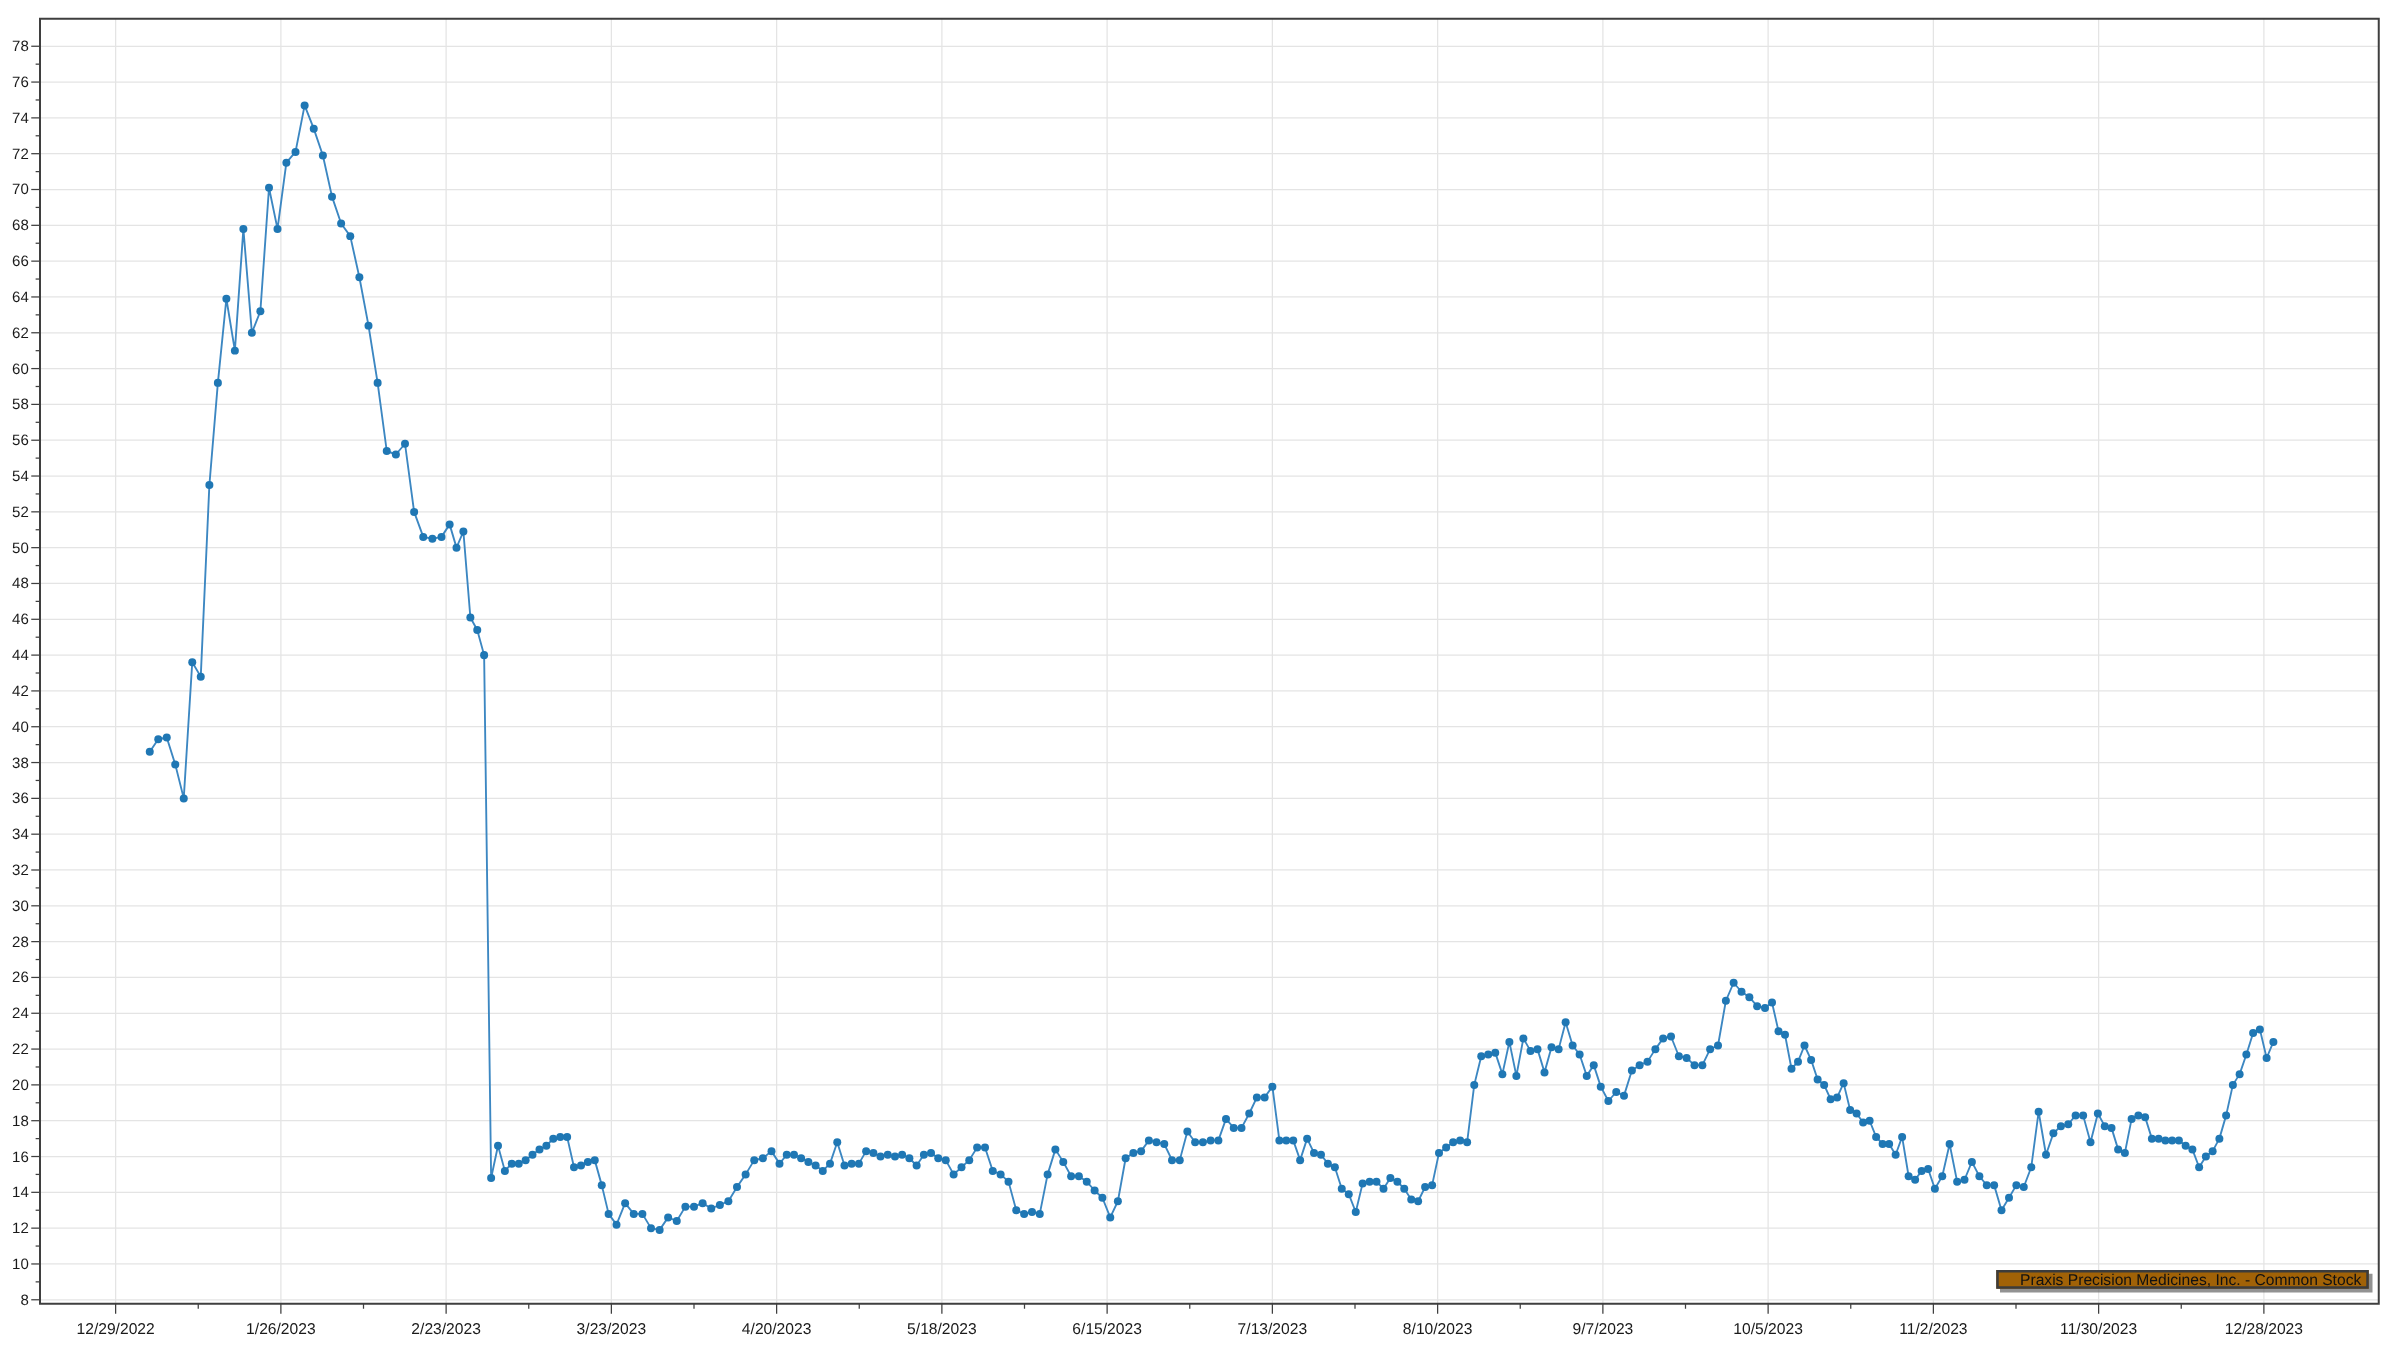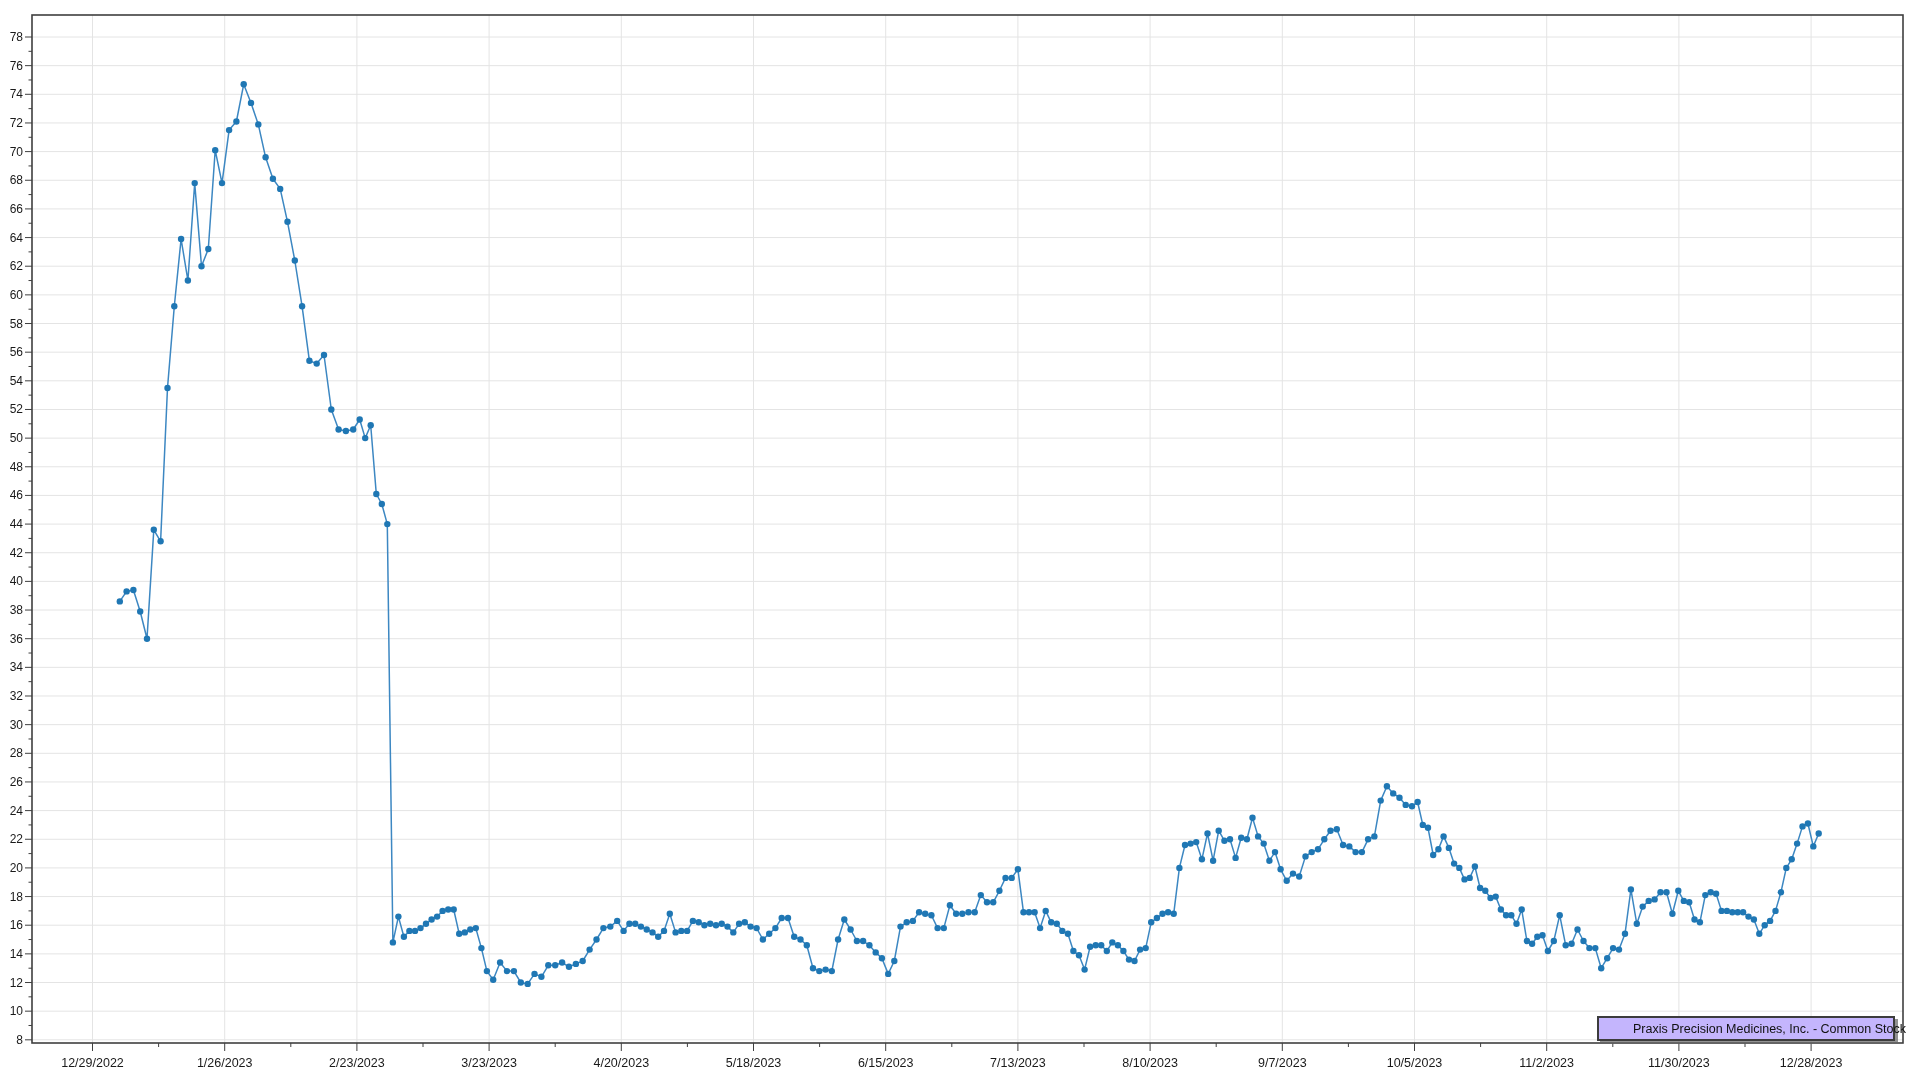--- a/index.html
+++ b/index.html
@@ -11,27 +11,27 @@
     font-family:"Liberation Sans", sans-serif;
     overflow:hidden;
   }
   svg text{
     font-family:"Liberation Sans", sans-serif;
     fill:#1a1a1a;
   }
   .legend{
     position:absolute;
     left:1597px;top:1016px;
-    width:298px;height:25px;
+    width:298px;height:15px;
     box-sizing:border-box;
-    background:#c4b5fd;
+    background:#a16207;
     border:2px solid #3c3c3c;
     box-shadow:3px 3px 0 rgba(100,100,100,0.70);
     display:flex;align-items:center;
-    padding:0 8px 0 26px;gap:8px;
+    padding:0 8px 0 9px;gap:8px;
   }
   .legend-text{
     font-size:12.5px;color:#111;white-space:nowrap;
   }
   .legend-marker line{stroke:#4a90c8;stroke-width:2.2;}
   .legend-marker circle{fill:#1f77b4;}
 </style>
 </head>
 <body>
 

